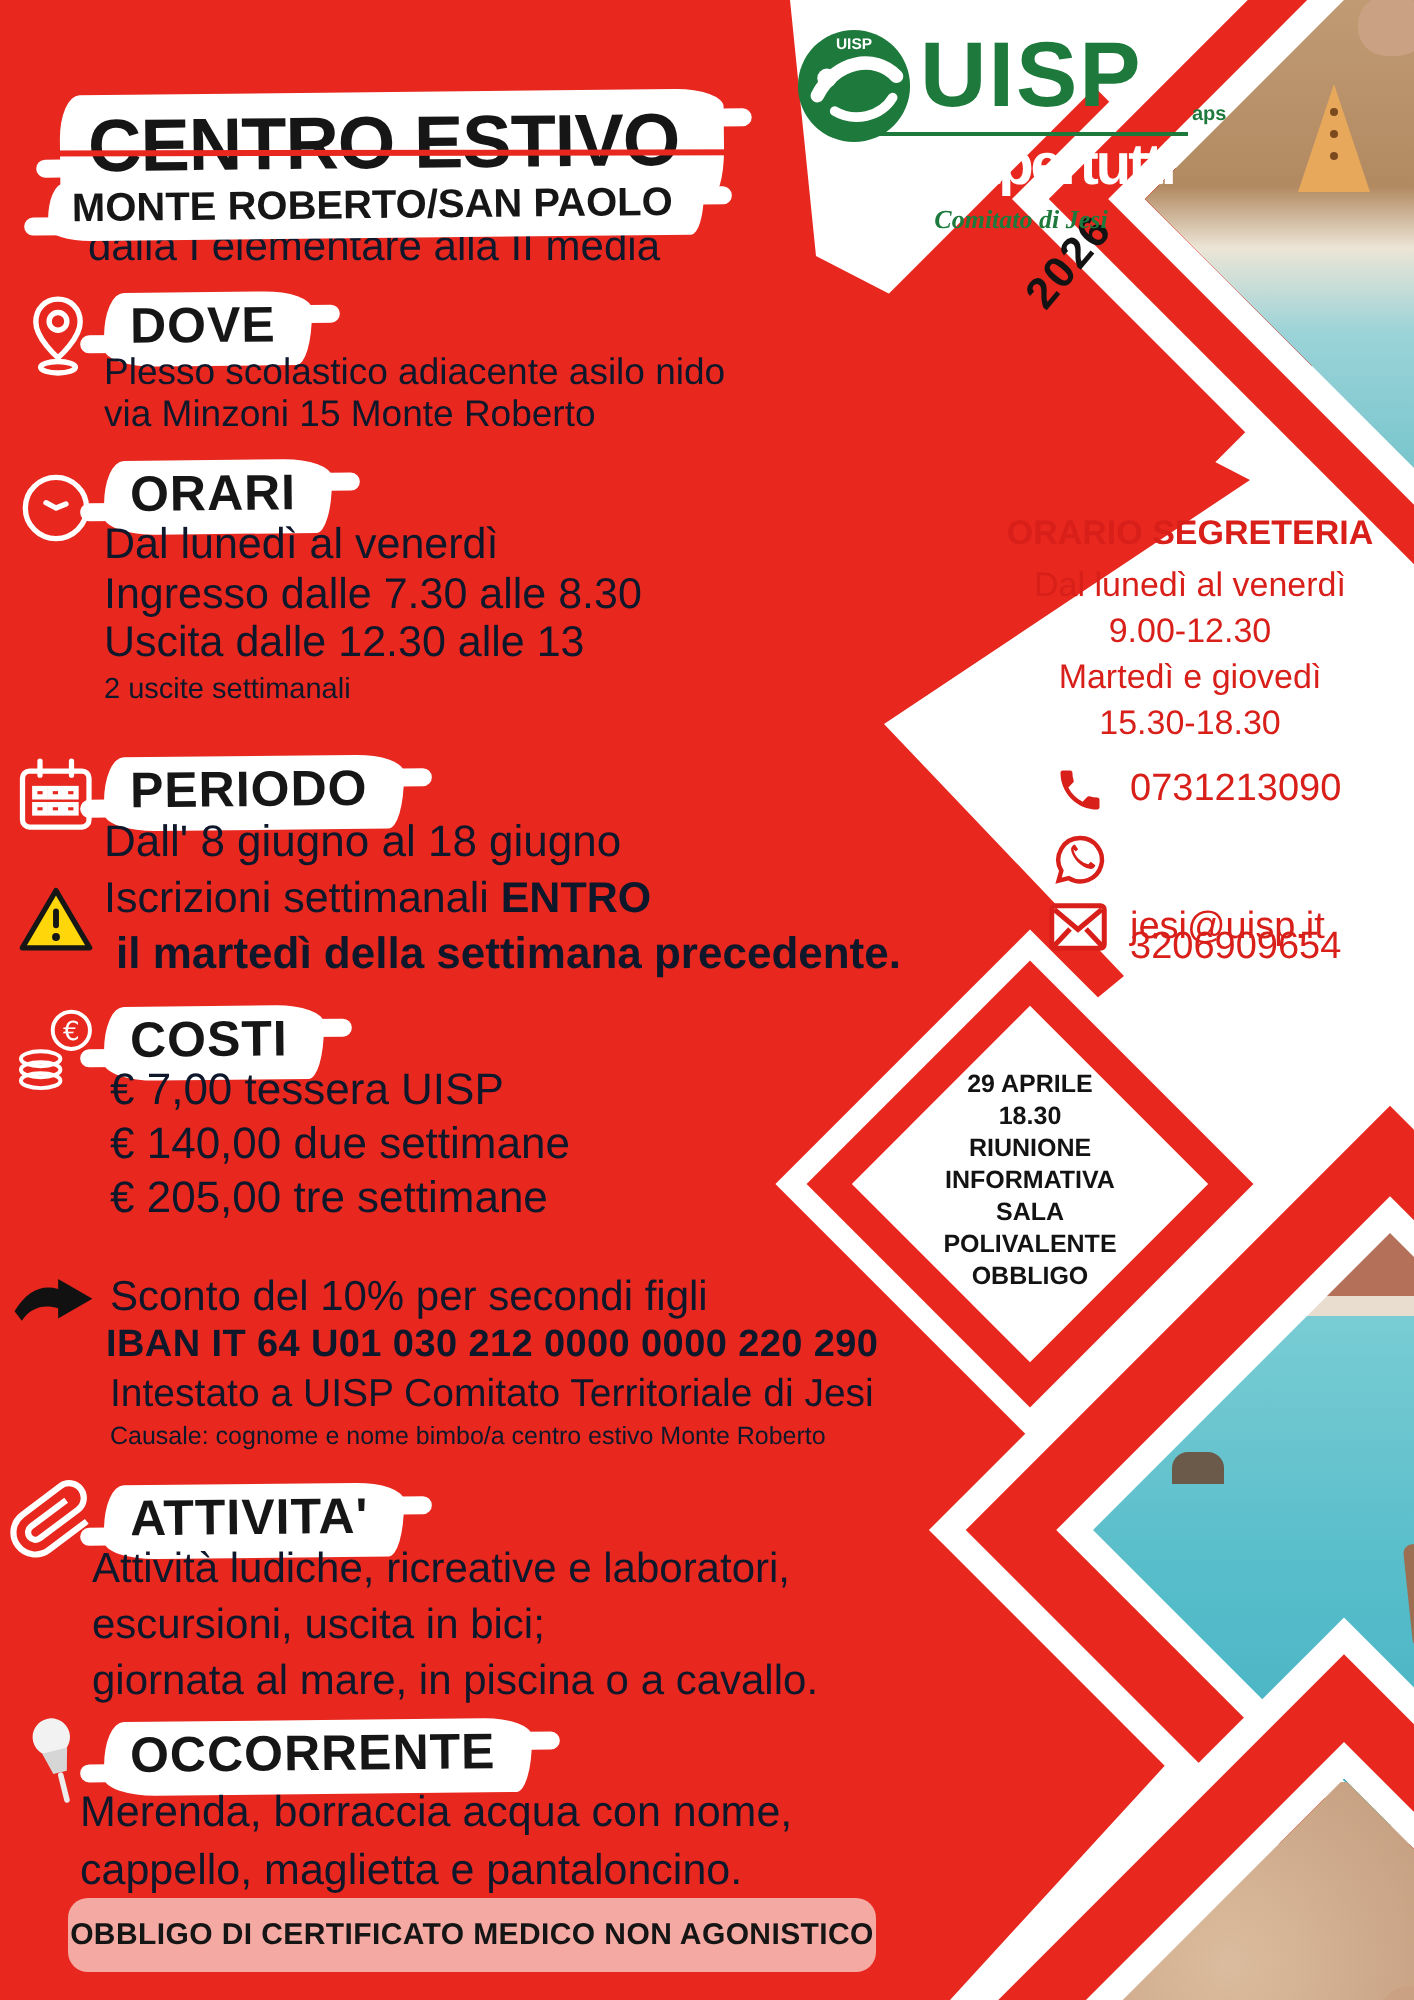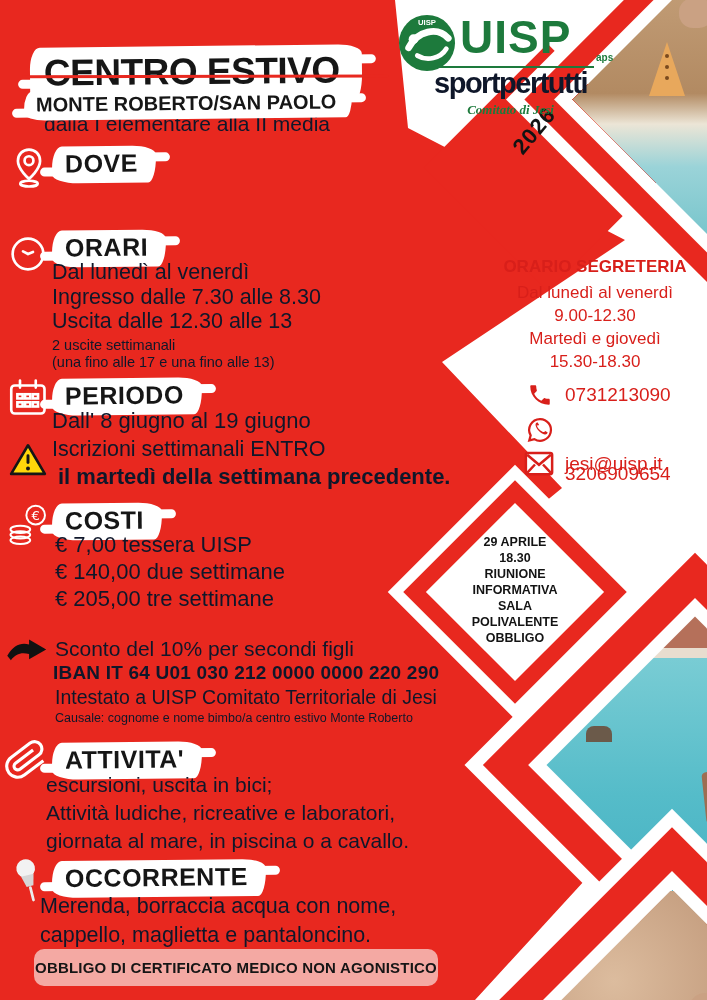--- a/index.html
+++ b/index.html
@@ -110,80 +110,83 @@
     <svg class="abs" style="left:2px;top:4px;" width="58" height="58" viewBox="0 0 60 60">
       <circle cx="30" cy="30" r="29" fill="#1d7a3c"></circle>
       <text x="30" y="11" font-size="8" fill="#ffffff" text-anchor="middle" font-family="Liberation Sans,sans-serif" font-weight="bold">UISP</text>
       <path d="M11 35 C20 17 41 13 52 25" stroke="#ffffff" stroke-width="7" fill="none" stroke-linecap="round"></path>
       <circle cx="16" cy="26" r="5" fill="#ffffff"></circle>
       <path d="M20 43 C30 49 44 46 50 36" stroke="#ffffff" stroke-width="5" fill="none" stroke-linecap="round"></path>
     </svg>
     <div class="abs" style="left:64px;top:0px;font-size:46px;font-weight:900;color:#1d7a3c;letter-spacing:1px;font-family:'Liberation Sans',sans-serif;">UISP</div>
     <div class="abs" style="left:200px;top:42px;font-size:10px;font-weight:700;color:#1d7a3c;">aps</div>
     <div class="abs" style="left:36px;top:56px;width:162px;height:2px;background:#1d7a3c;"></div>
-    <div class="abs" style="left:22px;top:57px;width:185px;text-align:center;font-size:29px;font-weight:700;color:#0f172a;letter-spacing:-1.5px;">sportpertutti</div>
+    <div class="abs" style="left:22px;top:57px;width:185px;text-align:center;font-size:29px;font-weight:700;color:#ffffff;letter-spacing:-1.5px;">sportpertutti</div>
     <div class="abs" style="left:22px;top:92px;width:185px;text-align:center;font-size:13px;font-weight:600;color:#1d7a3c;font-family:'Liberation Serif',serif;font-style:italic;">Comitato di Jesi</div>
   </div>
 
   <div class="brush" style="left:30px;top:46px;font-size:37px;font-weight:900;padding:5px 22px 9px 14px;letter-spacing:-.5px;">
     <span>CENTRO ESTIVO</span>
     <div class="strike"></div>
   </div>
   <div class="brush" style="left:24px;top:90px;font-size:20px;font-weight:900;padding:2px 16px 4px 12px;z-index:7;">
     <span>MONTE ROBERTO/SAN PAOLO</span>
   </div>
   <div class="wtxt" style="left:44px;top:112px;font-size:21px;">dalla I elementare alla II media</div>
 
   <svg class="ico" style="left:10px;top:142px;" width="38" height="50" viewBox="0 0 24 28" fill="none" stroke="#fff" stroke-width="1.7">
     <path d="M19 10.2C19 15.5 12 21.5 12 21.5S5 15.5 5 10.2C5 6 8 3 12 3s7 3 7 7.2Z"></path>
     <circle cx="12" cy="10" r="2.8"></circle>
     <ellipse cx="12" cy="24.5" rx="5.5" ry="1.8"></ellipse>
   </svg>
   <div class="brush sec-label" style="left:52px;top:146px;">
     <span>DOVE</span>
   </div>
+  <div class="wtxt" style="left:52px;top:176px;font-size:18.5px;line-height:20.5px;">
+    <div>Plesso scolastico adiacente asilo nido</div>
+    <div>via Minzoni 15 Monte Roberto</div>
+  </div>
 
   <svg class="ico" style="left:8px;top:234px;" width="40" height="40" viewBox="0 0 24 24" fill="none" stroke="#fff" stroke-width="1.6">
     <circle cx="12" cy="12" r="9.2"></circle>
     <path d="M12 12 L9 10.4 M12 12 L15 10.8" stroke-linecap="round"></path>
   </svg>
   <div class="brush sec-label" style="left:52px;top:230px;">
     <span>ORARI</span>
   </div>
   <div class="wtxt" style="left:52px;top:260px;font-size:21.5px;line-height:24.5px;">
     <div>Dal lunedì al venerdì</div>
     <div>Ingresso dalle 7.30 alle 8.30</div>
     <div>Uscita dalle 12.30 alle 13</div>
   </div>
   <div class="wtxt" style="left:52px;top:337px;font-size:14.5px;line-height:16.5px;">
     <div>2 uscite settimanali</div>
-    <div>(una fino alle 17 e una fino alle 13)</div>
   </div>
 
   <svg class="ico" style="left:6px;top:375px;" width="42" height="42" viewBox="0 0 24 24" fill="none" stroke="#fff" stroke-width="1.5">
     <rect x="3" y="6" width="19" height="16" rx="2"></rect>
     <path d="M8 3.2v4 M17 3.2v4" stroke-linecap="round"></path>
     <rect x="6.5" y="11" width="3" height="2.4"></rect>
       <rect x="10.9" y="11" width="3" height="2.4"></rect>
       <rect x="15.3" y="11" width="3" height="2.4"></rect>
     <rect x="6.5" y="15.6" width="3" height="2.4"></rect>
       <rect x="10.9" y="15.6" width="3" height="2.4"></rect>
       <rect x="15.3" y="15.6" width="3" height="2.4"></rect>
   </svg>
   <div class="brush sec-label" style="left:52px;top:378px;">
     <span>PERIODO</span>
   </div>
-  <div class="wtxt" style="left:52px;top:408px;font-size:22px;">Dall' 8 giugno al 19 giugno</div>
+  <div class="wtxt" style="left:52px;top:408px;font-size:22px;">Dall' 8 giugno al 18 giugno</div>
   <svg class="ico" style="left:8px;top:442px;" width="40" height="36" viewBox="0 0 24 22">
     <path d="M12 2 L22.3 19.5 H1.7 Z" fill="#ffd60a" stroke="#161616" stroke-width="1.6" stroke-linejoin="round"></path>
     <rect x="11.1" y="7.5" width="1.8" height="6" rx="0.9" fill="#161616"></rect>
     <circle cx="12" cy="16.2" r="1.2" fill="#161616"></circle>
   </svg>
   <div class="wtxt" style="left:52px;top:437px;font-size:21.5px;">
-    <span>Iscrizioni settimanali </span><span style="font-weight:400;">ENTRO</span>
+    <span>Iscrizioni settimanali </span><span style="font-weight:700;">ENTRO</span>
   </div>
   <div class="wtxt" style="left:58px;top:464px;font-size:22px;font-weight:800;">il martedì della settimana precedente.</div>
 
   <svg class="ico" style="left:6px;top:502px;" width="44" height="46" viewBox="0 0 40 42" fill="none" stroke="#fff" stroke-width="1.8">
     <circle cx="27" cy="12" r="8.5"></circle>
     <text x="27" y="16.5" font-size="12" fill="#ffffff" stroke="none" text-anchor="middle" font-family="DejaVu Sans,sans-serif">€</text>
     <ellipse cx="13" cy="25" rx="9" ry="3.4"></ellipse>
     <ellipse cx="13" cy="30" rx="9" ry="3.4"></ellipse>
     <ellipse cx="13" cy="35" rx="9" ry="3.4"></ellipse>
   </svg>
@@ -203,22 +206,22 @@
   <div class="wtxt" style="left:55px;top:686px;font-size:19.5px;">Intestato a UISP Comitato Territoriale di Jesi</div>
   <div class="wtxt" style="left:55px;top:711px;font-size:12.5px;">Causale: cognome e nome bimbo/a centro estivo Monte Roberto</div>
 
   <svg class="ico" style="left:4px;top:738px;transform:rotate(8deg);" width="44" height="44" viewBox="0 0 24 24" fill="none" stroke="#fff" stroke-width="1.7">
     <path d="M21.44 11.05l-9.19 9.19a6 6 0 0 1-8.49-8.49l9.19-9.19a4 4 0 0 1 5.66 5.66l-9.2 9.19a2 2 0 0 1-2.83-2.83l8.49-8.48"></path>
   </svg>
   <div class="brush sec-label" style="left:52px;top:742px;">
     <span>ATTIVITA'</span>
   </div>
   <div class="wtxt" style="left:46px;top:771px;font-size:21px;line-height:28px;">
+    <div>Attività ludiche, ricreative e laboratori,</div>
     <div>escursioni, uscita in bici;</div>
-    <div>Attività ludiche, ricreative e laboratori,</div>
     <div>giornata al mare, in piscina o a cavallo.</div>
   </div>
 
   <svg class="ico" style="left:8px;top:856px;transform:rotate(-14deg);" width="42" height="52" viewBox="0 0 24 30">
     <circle cx="12" cy="7" r="5.4" fill="#f2f2f2"></circle>
     <path d="M8.3 11 L15.7 11 L14 17.5 L10 17.5 Z" fill="#d6d6d6"></path>
     <rect x="11.2" y="17.5" width="1.6" height="9" rx="0.8" fill="#ececec"></rect>
   </svg>
   <div class="brush sec-label" style="left:52px;top:860px;">
     <span>OCCORRENTE</span>

